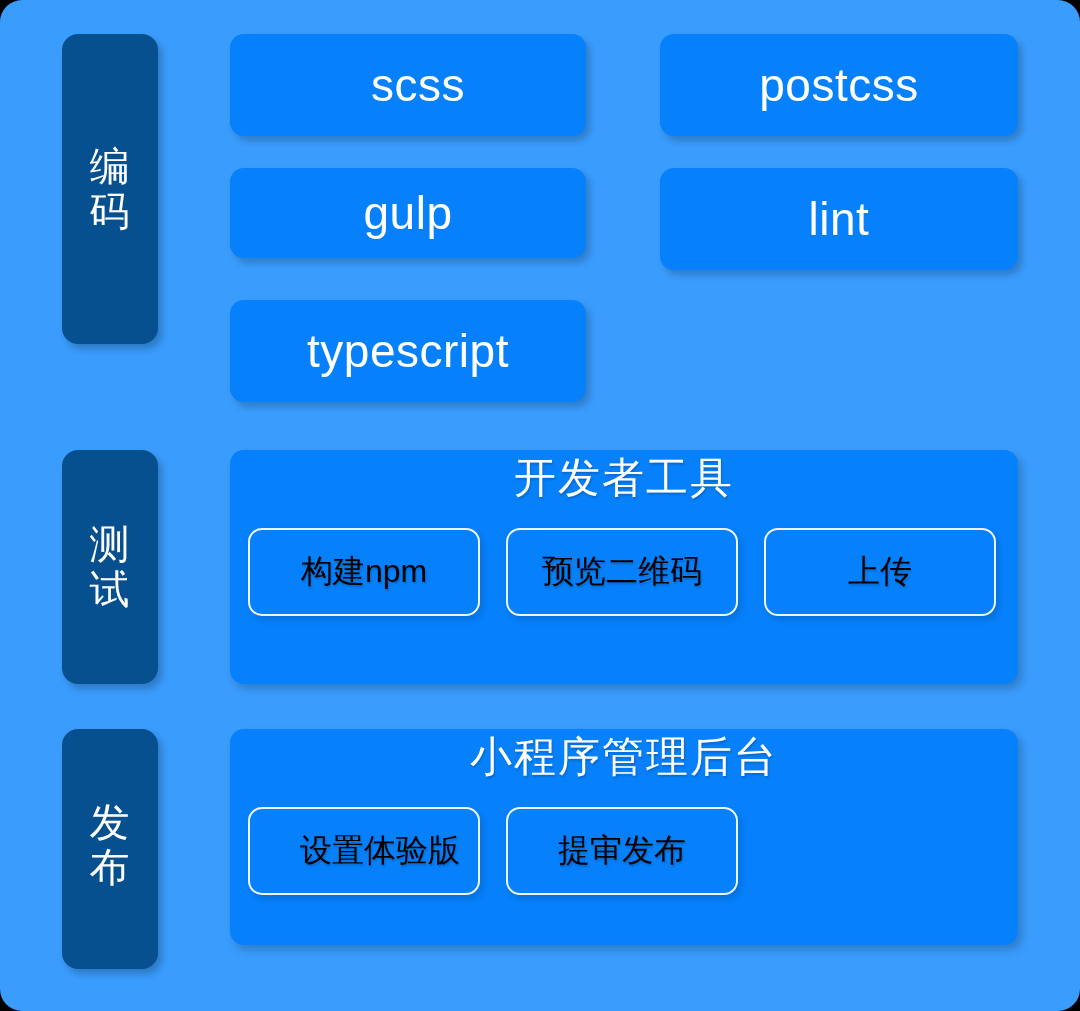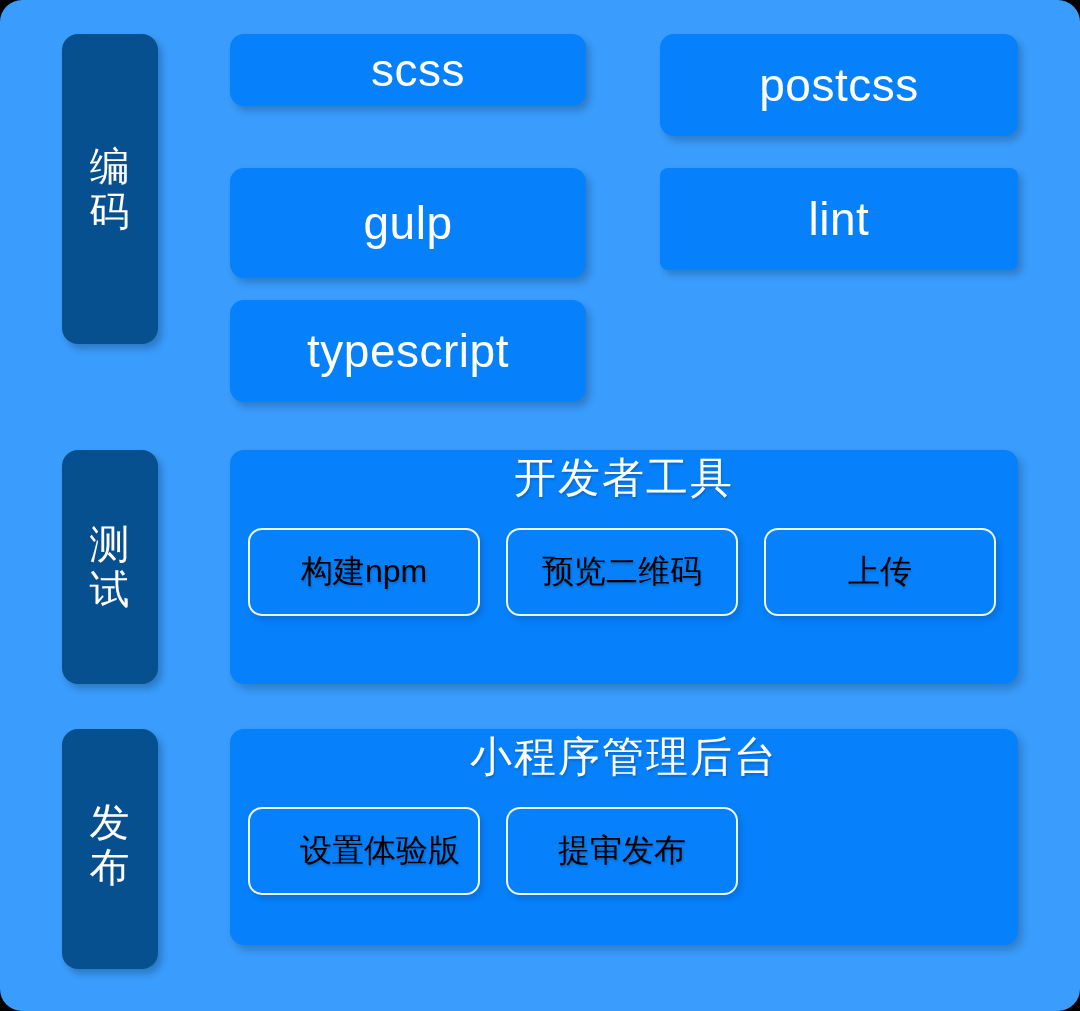--- a/index.html
+++ b/index.html
@@ -118,27 +118,27 @@
 </head>
 <body>
 
 <div class="canvas">
   <div class="stage">
 
     <div class="stage-label" style="top:34px; height:310px;">
       <span>编码</span>
     </div>
 
-    <div class="card tool-card" style="left:230px; top:34px; width:356px; height:72px;padding-left:20px;">scss</div>
+    <div class="card tool-card" style="left:230px; top:34px; width:356px; height:102px;padding-left:20px;">scss</div>
 
     <div class="card tool-card" style="left:660px; top:34px; width:358px; height:102px;">postcss</div>
 
-    <div class="card tool-card" style="left:230px; top:168px; width:356px; height:110px;">gulp</div>
+    <div class="card tool-card" style="left:230px; top:168px; width:356px; height:90px;">gulp</div>
 
-    <div class="card tool-card" style="left:660px; top:168px; width:358px; height:102px;border-radius:8px;">lint</div>
+    <div class="card tool-card" style="left:660px; top:168px; width:358px; height:102px;">lint</div>
 
     <div class="card tool-card" style="left:230px; top:300px; width:356px; height:102px;">typescript</div>
 
     <div class="stage-label" style="top:450px; height:234px;">
       <span>测试</span>
     </div>
 
     <div class="panel" style="left:230px; top:450px; width:788px; height:234px;">
       <div class="panel-title">开发者工具</div>
       <div class="pill-row">

